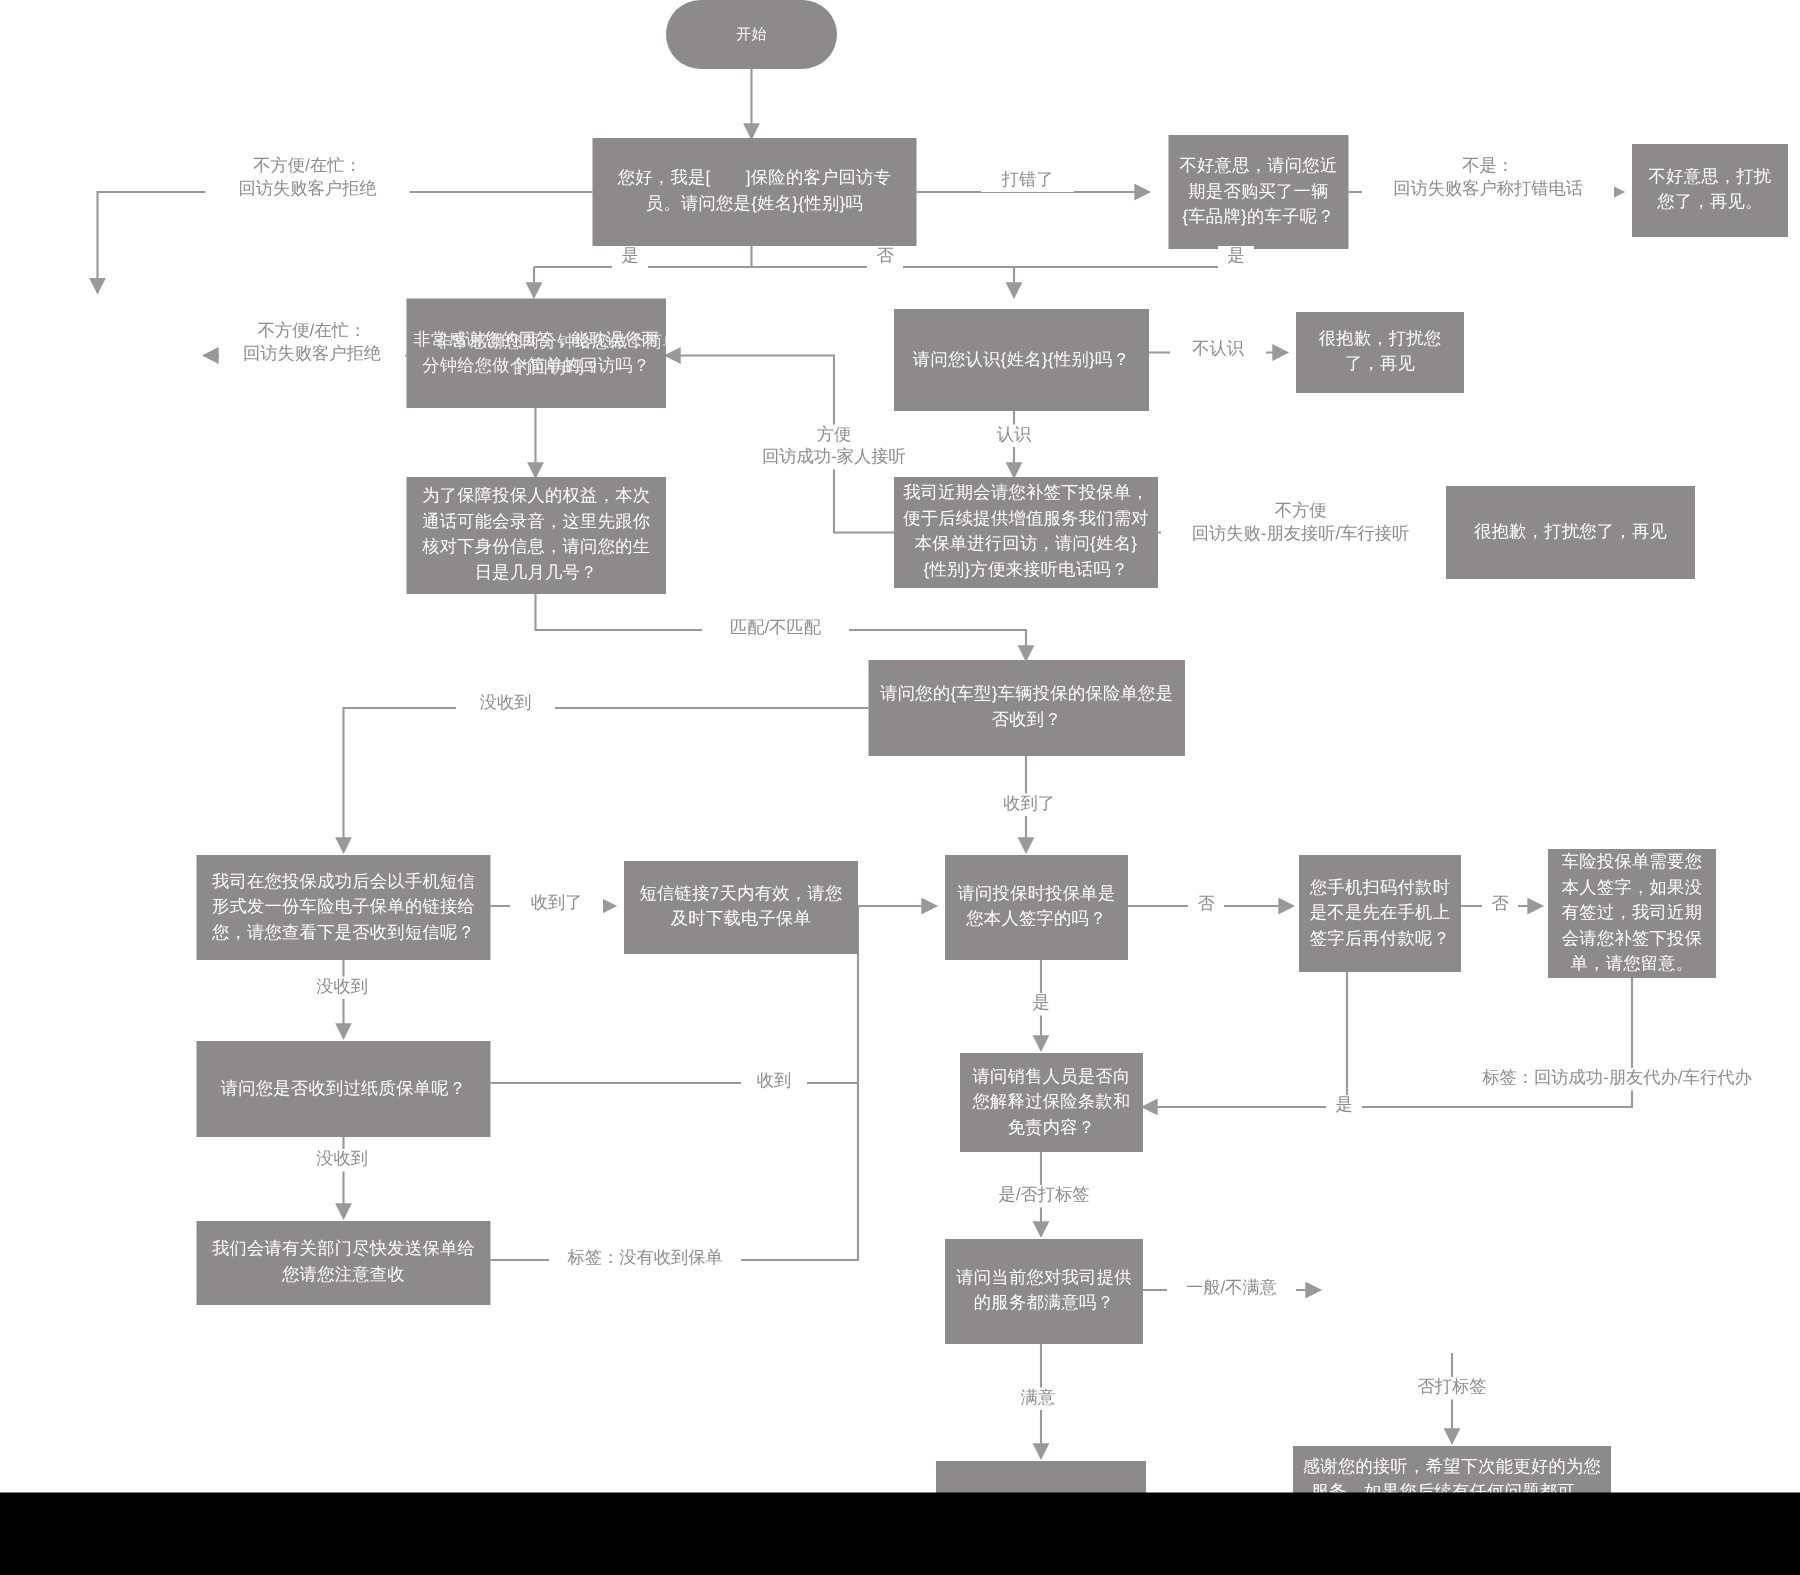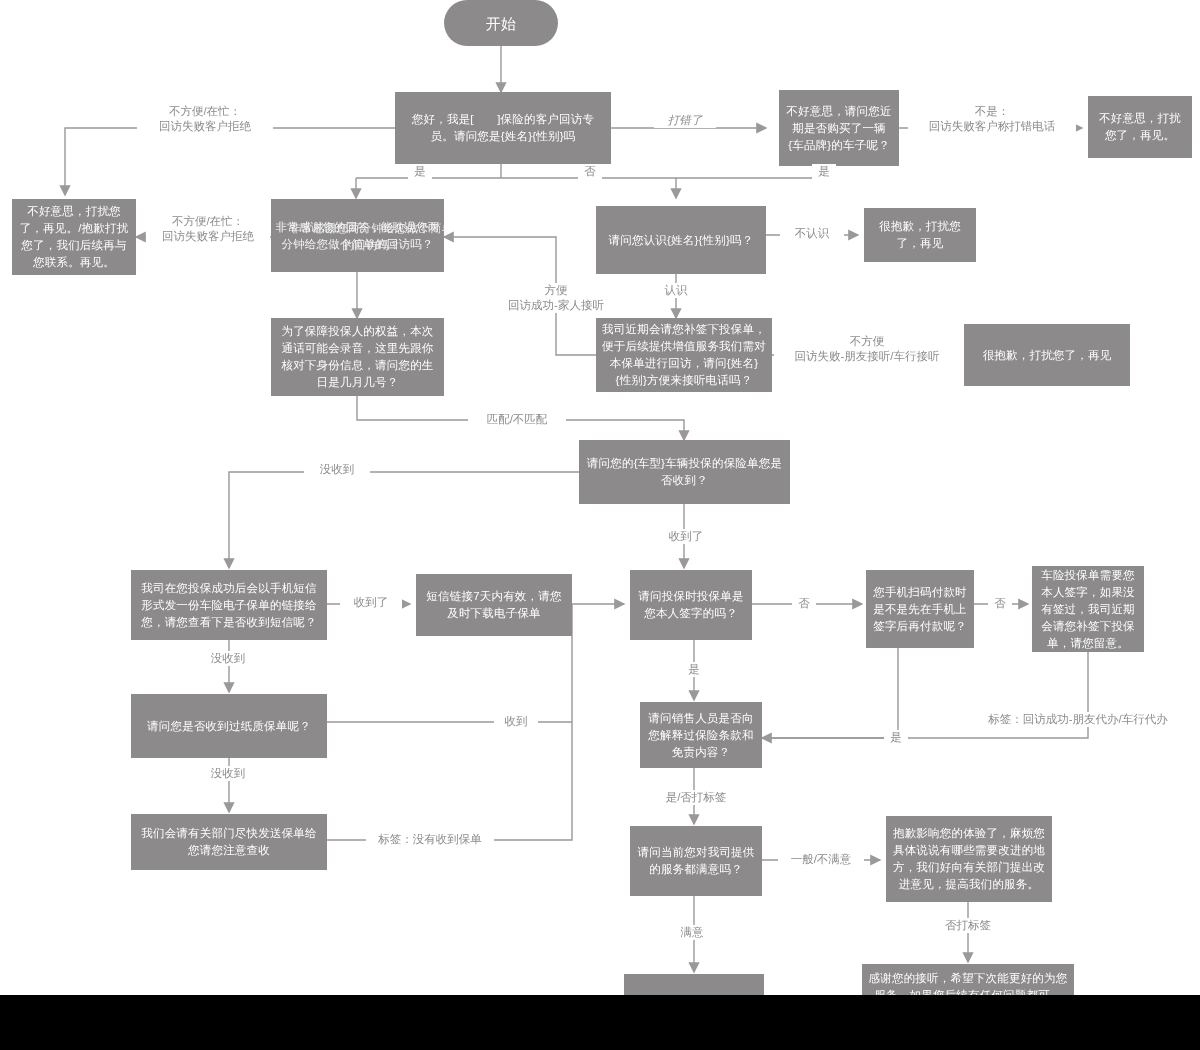--- a/index.html
+++ b/index.html
@@ -20,21 +20,21 @@
     display:flex;align-items:center;justify-content:center;
     text-align:center;
     font-size:11.5px;
     line-height:17px;
     padding:4px 6px;
     letter-spacing:.2px;
   }
   .node.start{
     border-radius:24px;
     background:#8c8a8a;
-    font-size:15px;
+    font-size:10px;
   }
   .node .txt{display:block;width:100%;}
   .edge-label{
     position:absolute;
     color:#8d8b8b;
     font-size:11.5px;
     line-height:15px;
     text-align:center;
     background:#ffffff;
     padding:0 3px;
@@ -141,23 +141,20 @@
 
   <div class="node" style="left:779px;top:90px;width:120px;height:76px;">
     <span class="txt">不好意思，请问您近期是否购买了一辆{车品牌}的车子呢？</span>
   </div>
 
   <div class="node ghost" style="left:271px;top:199px;width:173px;height:73px;">
     <span class="txt under">非常感谢您的回答，能耽误您两分钟给您做个简单的回访吗？</span>
     <span class="txt over">非常感谢您两分钟给您做个简单的回访吗？</span>
   </div>
 
-  <div class="node" style="left:12px;top:199px;width:124px;height:76px;">
-    <span class="txt">不好意思，打扰您了，再见。/抱歉打扰您了，我们后续再与您联系。再见。</span>
-  </div>
 
   <div class="node" style="left:596px;top:206px;width:170px;height:68px;">
     <span class="txt">请问您认识{姓名}{性别}吗？</span>
   </div>
 
   <div class="node" style="left:864px;top:208px;width:112px;height:54px;">
     <span class="txt">很抱歉，打扰您了，再见</span>
   </div>
 
   <div class="node" style="left:271px;top:318px;width:173px;height:78px;">
@@ -205,36 +202,33 @@
   </div>
 
   <div class="node" style="left:131px;top:814px;width:196px;height:56px;">
     <span class="txt">我们会请有关部门尽快发送保单给您请您注意查收</span>
   </div>
 
   <div class="node" style="left:630px;top:826px;width:132px;height:70px;">
     <span class="txt">请问当前您对我司提供的服务都满意吗？</span>
   </div>
 
-  <div class="node" style="left:886px;top:816px;width:166px;height:86px;">
-    <span class="txt">抱歉影响您的体验了，麻烦您具体说说有哪些需要改进的地方，我们好向有关部门提出改进意见，提高我们的服务。</span>
-  </div>
 
   <div class="node" style="left:862px;top:964px;width:212px;height:52px;align-items:flex-start;padding-top:6px;">
     <span class="txt">感谢您的接听，希望下次能更好的为您服务，如果您后续有任何问题都可…</span>
   </div>
 
   <div class="node" style="left:624px;top:974px;width:140px;height:40px;">
     <span class="txt"></span>
   </div>
 
   <div class="edge-label" style="left:137px;top:104px;width:136px;">不方便/在忙：
 回访失败客户拒绝</div>
 
-  <div class="edge-label" style="left:654px;top:113px;width:62px;font-style:italic;">打错了</div>
+  <div class="edge-label" style="left:654px;top:113px;width:62px;">打错了</div>
 
   <div class="edge-label" style="left:908px;top:104px;width:168px;">不是：
 回访失败客户称打错电话</div>
 
   <div class="edge-label" style="left:408px;top:164px;width:24px;">是</div>
 
   <div class="edge-label" style="left:578px;top:164px;width:24px;">否</div>
 
   <div class="edge-label" style="left:812px;top:164px;width:24px;">是</div>
 

